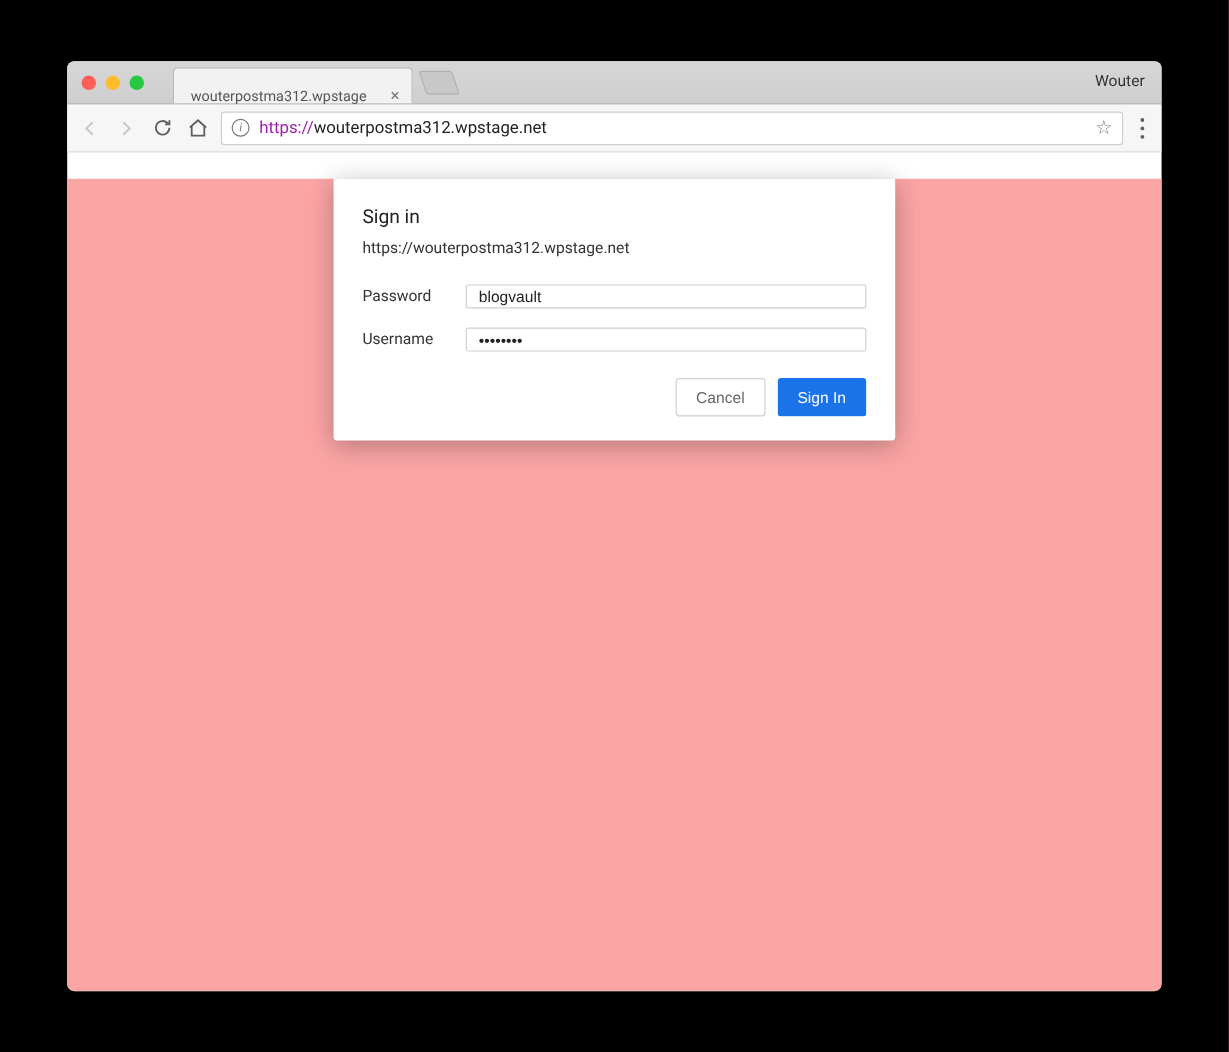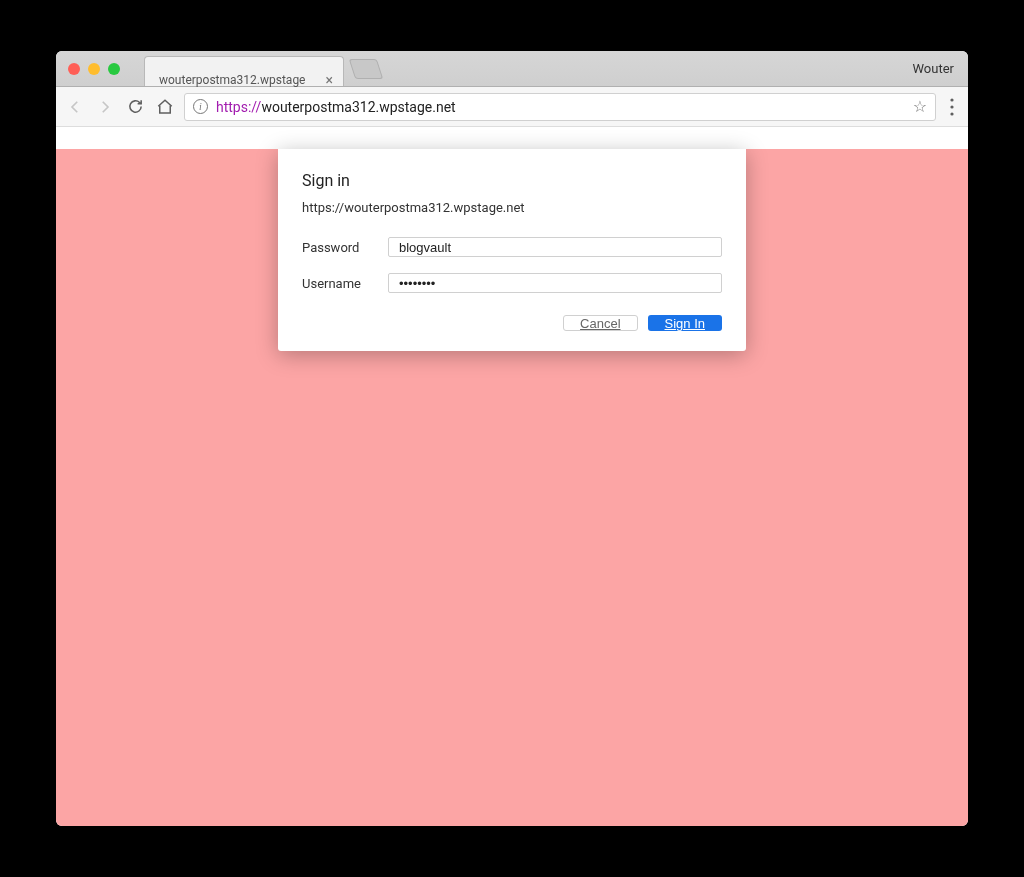--- a/index.html
+++ b/index.html
@@ -187,27 +187,26 @@
       color: #222;
       outline: none;
     }
     .dlg-actions {
       display: flex;
       justify-content: flex-end;
       gap: 10px;
       margin-top: 22px;
     }
     .btn {
-      height: 16px;
+      height: 32px;
       padding: 0 16px;
       border-radius: 3px;
       font-size: 13px;
       cursor: pointer;
       border: 1px solid transparent;
-      text-decoration: underline;
     }
     .btn-secondary {
       background: #fff;
       border: 1px solid #d0d0d0;
       color: #666;
     }
     .btn-primary {
       background: #1a73e8;
       color: #fff;
       font-weight: 500;

